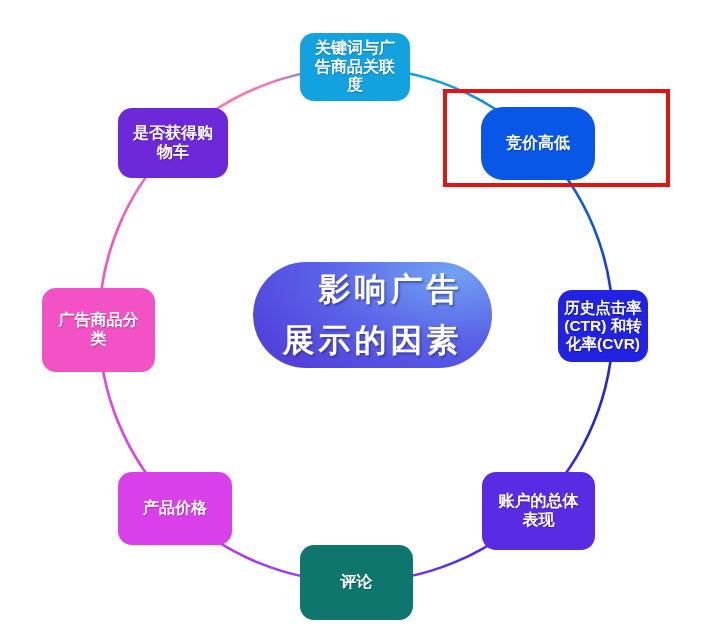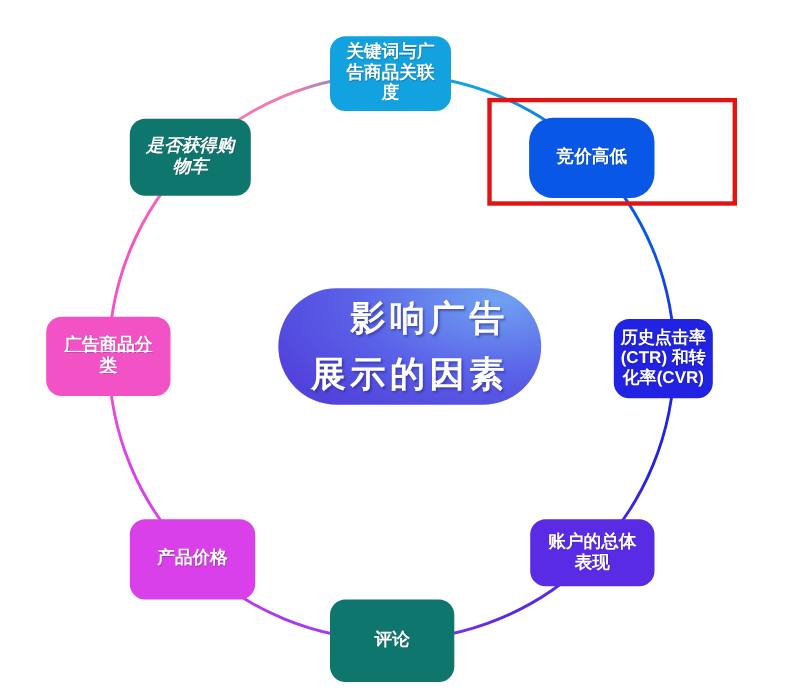--- a/index.html
+++ b/index.html
@@ -56,24 +56,24 @@
     left: 443px; top: 89px;
     width: 227px; height: 98px;
     box-sizing: border-box;
     border: 4px solid #e21313;
     background: transparent;
   }
   
   .n0 { left: 300px; top: 33px;  width: 110px; height: 68px; }
   .n1 { left: 481px; top: 107px; width: 114px; height: 73px; }
   .n2 { left: 558px; top: 290px; width: 90px; height: 72px; font-size: 15.5px; }
-  .n3 { left: 482px; top: 472px; width: 113px; height: 61px; }
+  .n3 { left: 482px; top: 472px; width: 113px; height: 78px; }
   .n4 { left: 300px; top: 545px; width: 113px; height: 75px; }
   .n5 { left: 118px; top: 472px; width: 114px; height: 73px; }
-  .n6 { left: 42px;  top: 288px; width: 113px; height: 72px; text-decoration: underline; }
+  .n6 { left: 42px;  top: 288px; width: 113px; height: 84px; }
   .n7 { left: 118px; top: 108px; width: 110px; height: 70px; }
 </style>
 </head>
 <body>
 
 <div class="stage">
 
   <svg class="ring-svg" width="727" height="636" viewBox="0 0 727 636">
     <defs>
       <linearGradient id="g0" gradientUnits="userSpaceOnUse" x1="356" y1="68" x2="537.7" y2="143.3">
@@ -142,21 +142,21 @@
   <div class="node n3" style="background: rgb(90, 43, 228);">账户的总体
 表现</div>
 
   <div class="node n4" style="background: #0f766e;">评论</div>
 
   <div class="node n5" style="background: rgb(217, 64, 234);">产品价格</div>
 
   <div class="node n6" style="background: rgb(243, 81, 198);">广告商品分
 类</div>
 
-  <div class="node n7" style="background: #0f766e; font-style: italic;">是否获得购
+  <div class="node n7" style="background: #6d28d9;">是否获得购
 物车</div>
 
   <div class="center-pill" style="background: radial-gradient(135% 160% at 83% 10%, rgb(112, 162, 242) 0%, rgb(90, 98, 232) 40%, rgb(82, 67, 220) 70%, rgb(74, 74, 184) 100%);">影响广告
 展示的因素</div>
 
   <div class="highlight-rect" style="border-color: rgb(226, 19, 19);"></div>
 
 </div>
 
 </body></html>

